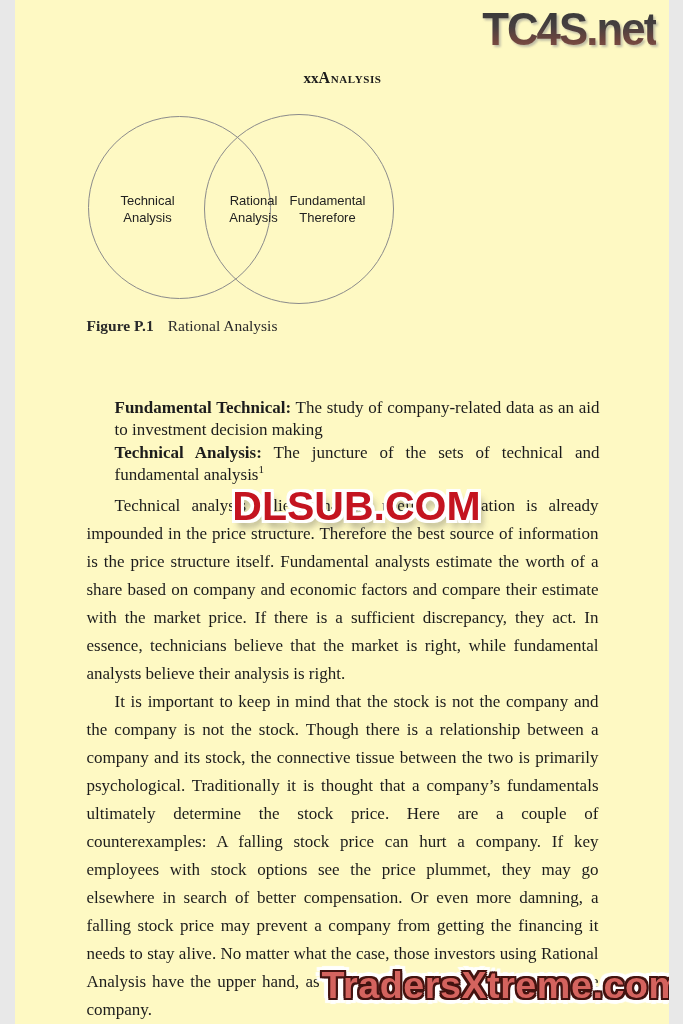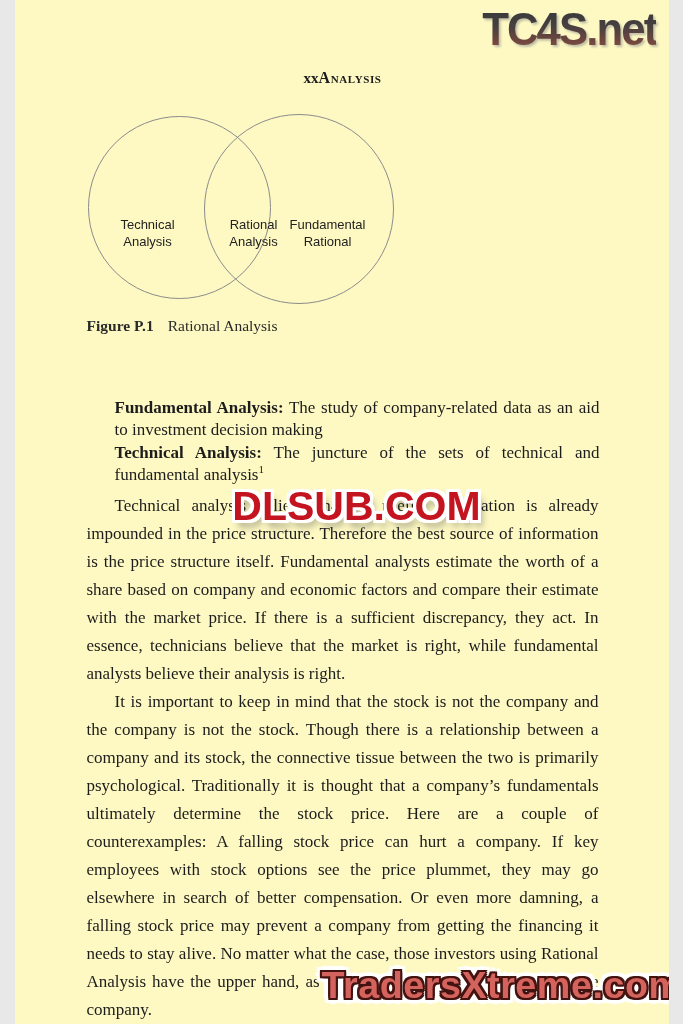--- a/index.html
+++ b/index.html
@@ -38,21 +38,21 @@
   .circle{
     position:absolute; border:1px solid #8b8b8b; border-radius:50%;
     background:transparent;
   }
   .circle.left{left:73px; top:116px; width:181px; height:181px;}
   .circle.right{left:189px; top:114px; width:188px; height:188px;}
   .venn-label{
     position:absolute; transform:translate(-50%,-50%);
     font-family:"Liberation Sans", sans-serif;
     font-size:13px; line-height:17px; color:#222;
-    text-align:center; white-space:pre-line;margin-top:24px;
+    text-align:center; white-space:pre-line;
   }
   .venn-label.l1{left:133px; top:209px;}
   .venn-label.l2{left:239px; top:209px;}
   .venn-label.l3{left:313px; top:209px;}
 
   
   .caption{position:absolute; left:72px; top:317px; font-size:15.5px; color:#2a2a2a;}
   .caption .lbl{font-weight:bold;margin-top:44px;}
   .caption .txt{margin-left:14px;}
 
@@ -110,29 +110,29 @@
   </div>
 
   <div class="venn">
     <div class="circle left"></div>
     <div class="circle right"></div>
     <div class="venn-label l1">Technical
 Analysis</div>
     <div class="venn-label l2">Rational
 Analysis</div>
     <div class="venn-label l3">Fundamental
-Rational</div>
+Therefore</div>
   </div>
 
   <div class="caption">
     <span class="lbl">Figure P.1</span><span class="txt">Rational Analysis</span>
   </div>
 
   <div class="defs">
-    <p><b>Fundamental Analysis:</b> <span>The study of company-related data as an aid to investment decision making</span><sup></sup></p>
+    <p><b>Fundamental Technical:</b> <span>The study of company-related data as an aid to investment decision making</span><sup></sup></p>
     <p><b>Technical Analysis:</b> <span>The juncture of the sets of technical and fundamental analysis</span><sup>1</sup></p>
   </div>
 
   <div class="bodytext">
     <p>Technical analysts believe that all useful information is already impounded in the price structure. Therefore the best source of information is the price structure itself. Fundamental analysts estimate the worth of a share based on company and economic factors and compare their estimate with the market price. If there is a sufficient discrepancy, they act. In essence, technicians believe that the market is right, while fundamental analysts believe their analysis is right.</p>
     <p>It is important to keep in mind that the stock is not the company and the company is not the stock. Though there is a relationship between a company and its stock, the connective tissue between the two is primarily psychological. Traditionally it is thought that a company’s fundamentals ultimately determine the stock price. Here are a couple of counterexamples: A falling stock price can hurt a company. If key employees with stock options see the price plummet, they may go elsewhere in search of better compensation. Or even more damning, a falling stock price may prevent a company from getting the financing it needs to stay alive. No matter what the case, those investors using Rational Analysis have the upper hand, as they understand both the stock and the company.</p>
   </div>
 
   <div class="wm-mid">DLSUB.COM</div>
 

